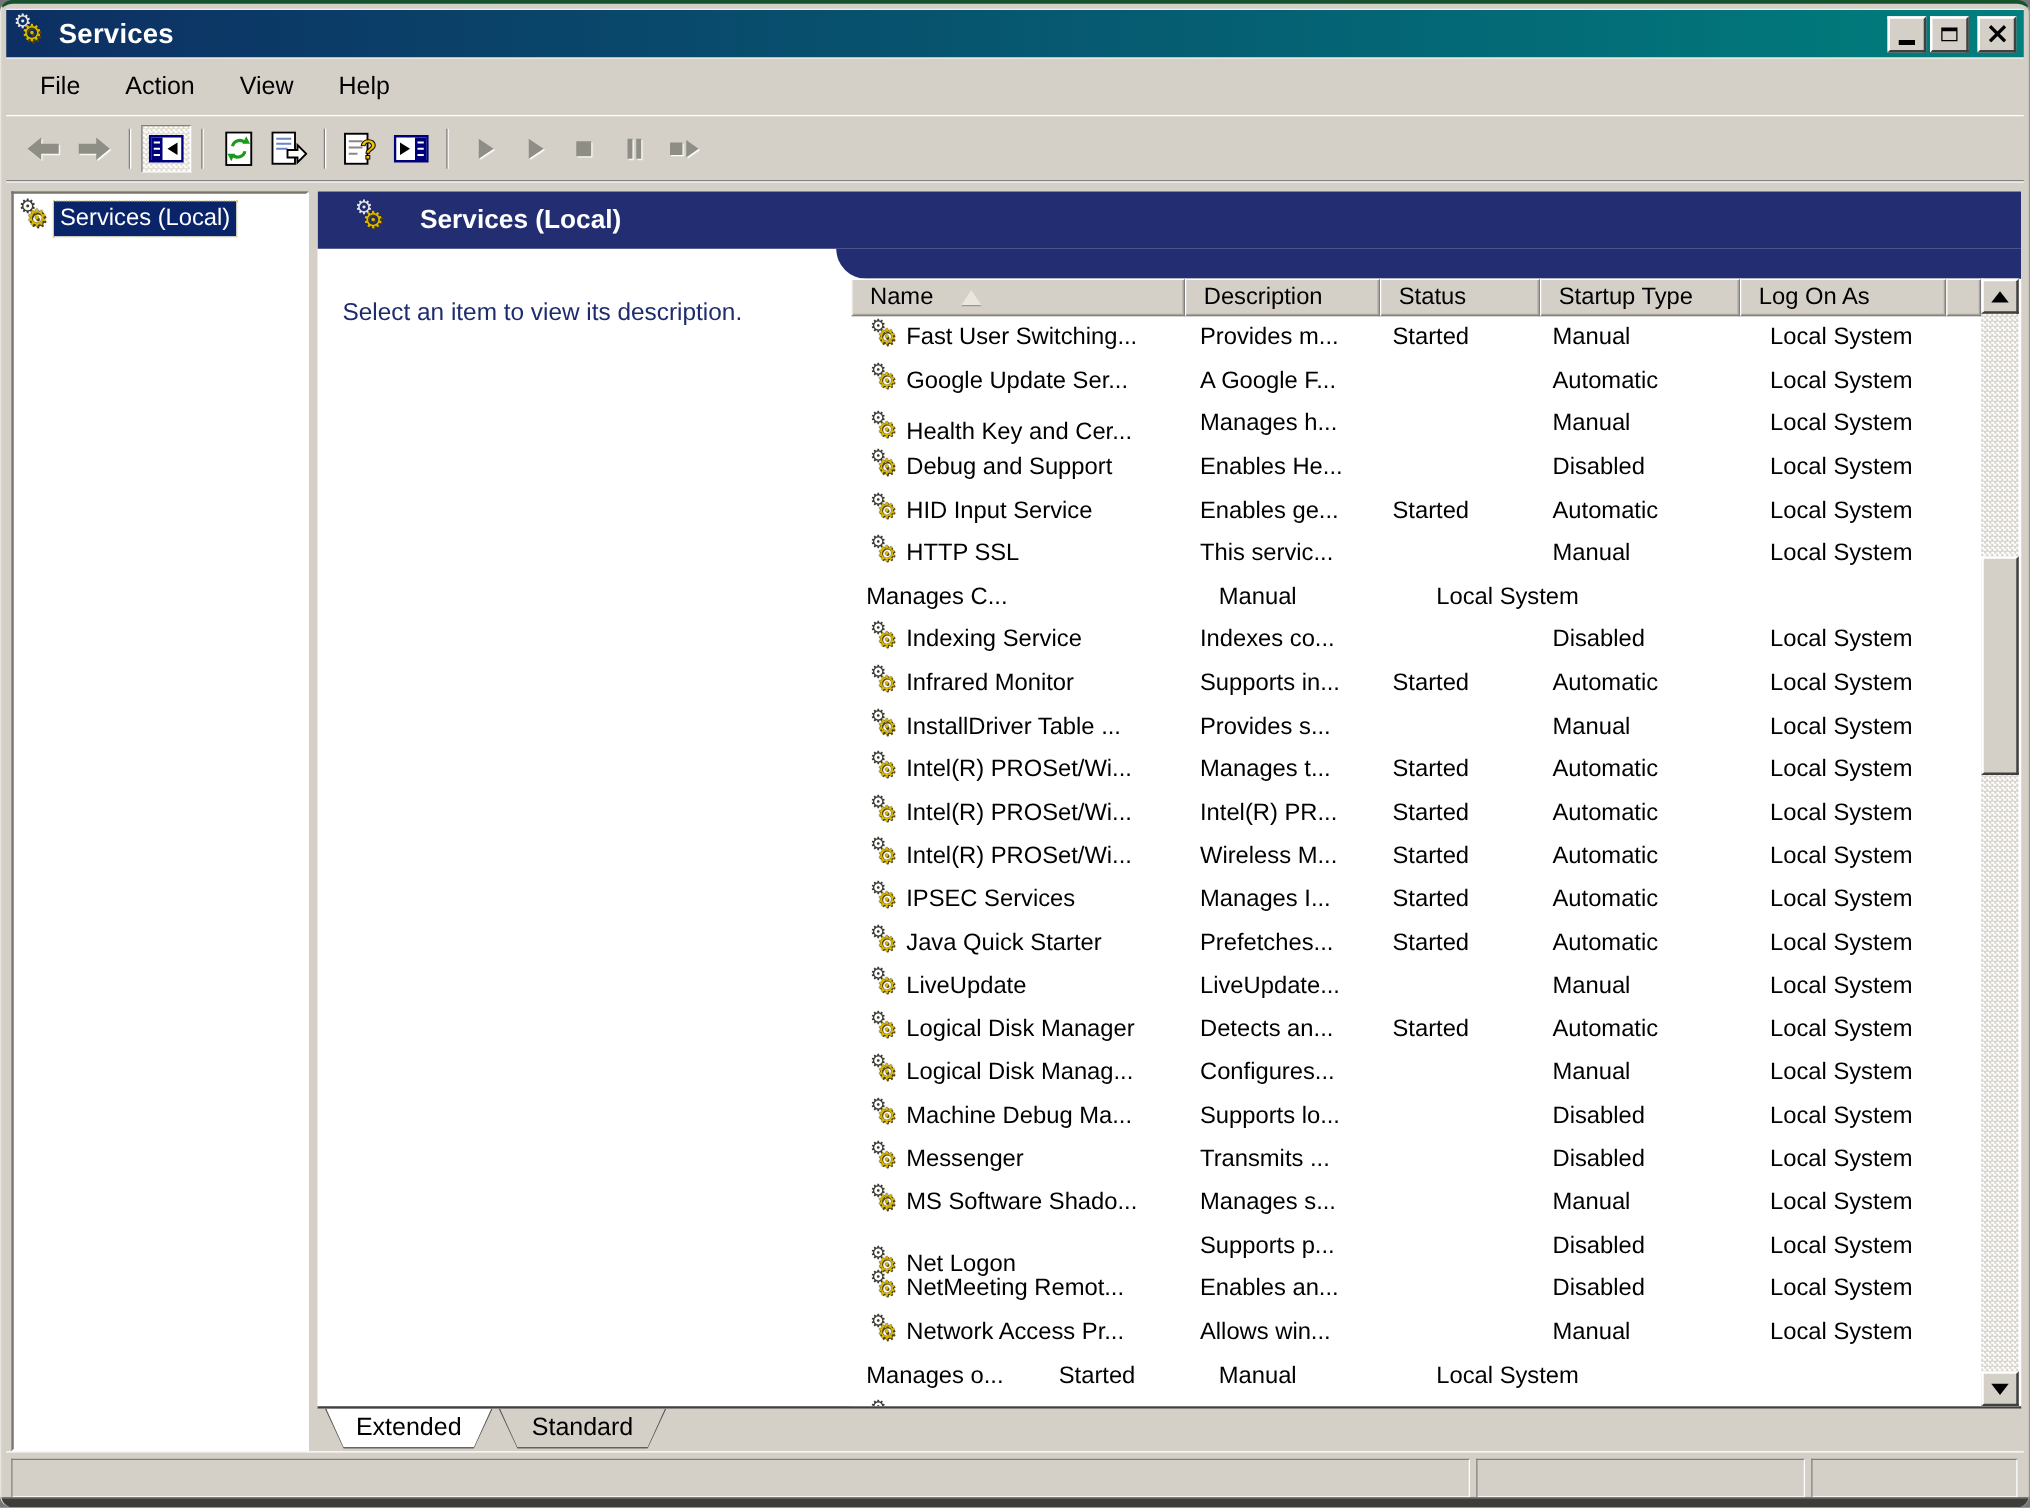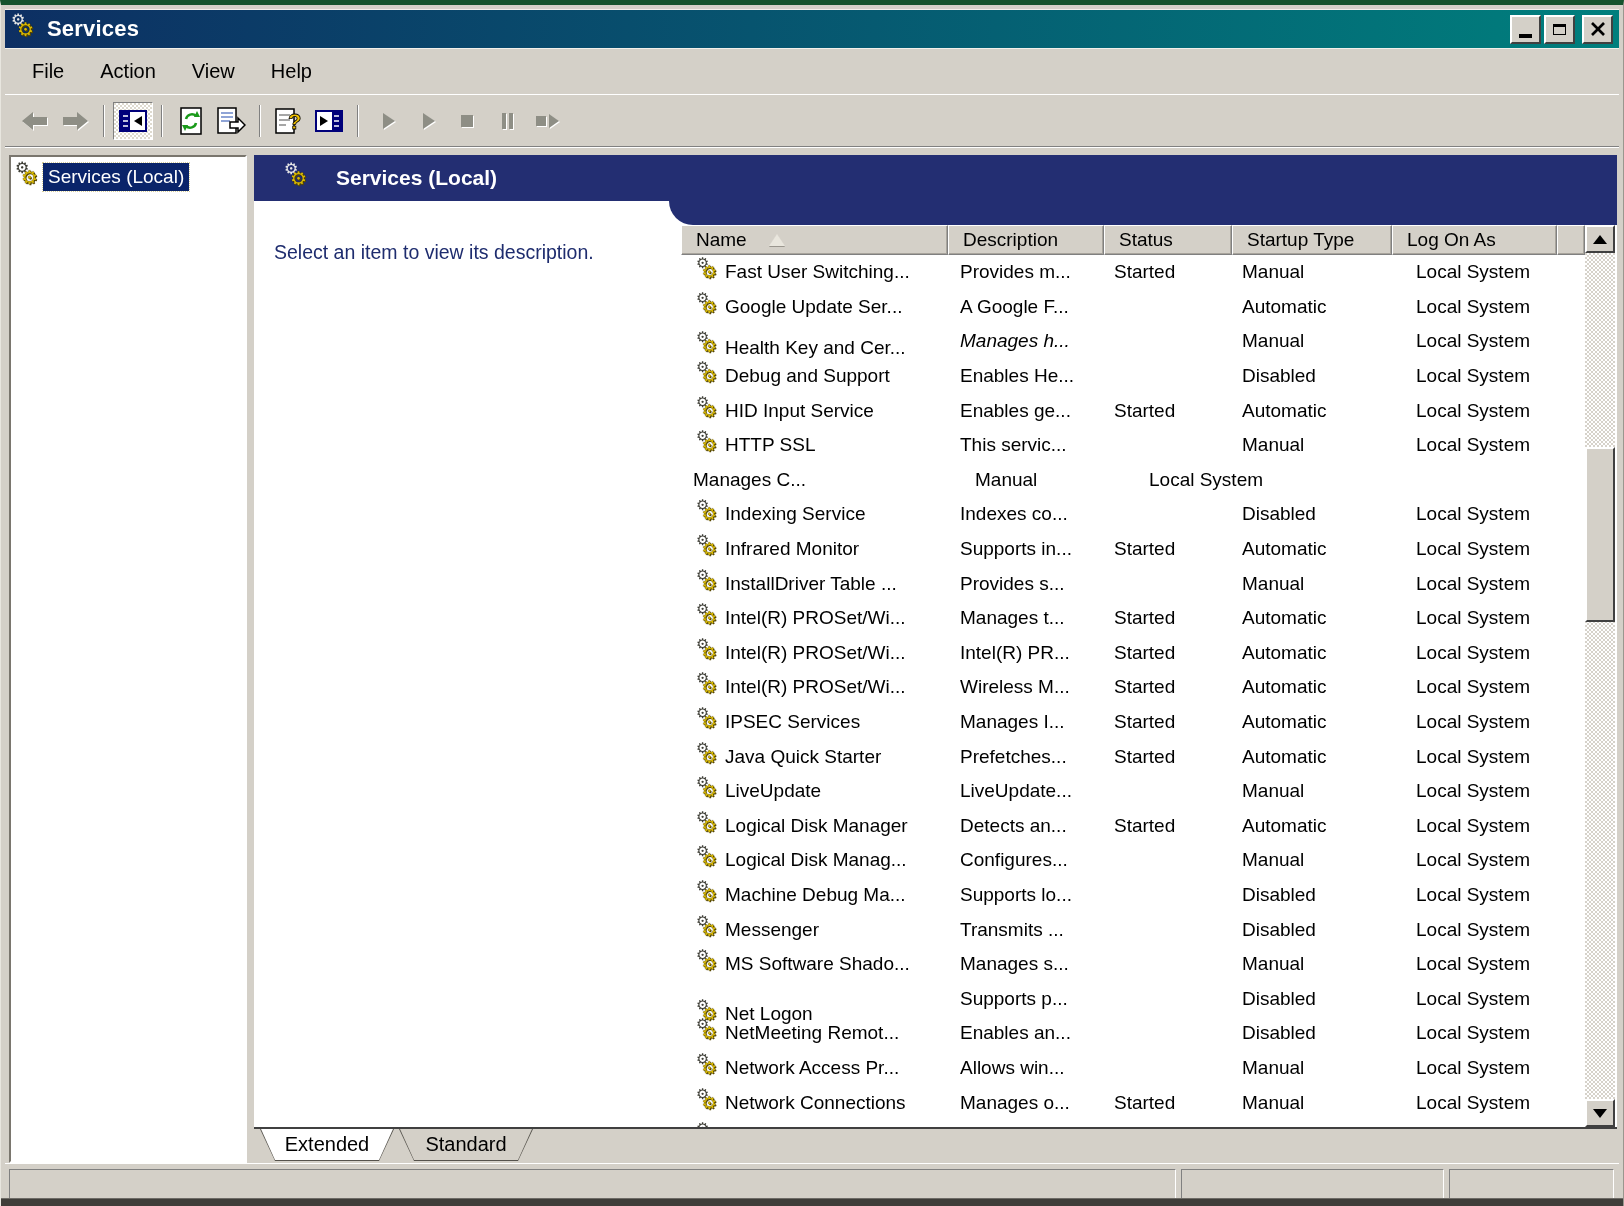--- a/index.html
+++ b/index.html
@@ -1,21 +1,22 @@
 <!DOCTYPE html>
 <html><head>
 <meta charset="utf-8">
 <style>
   html,body{margin:0;padding:0;background:#777;}
   *{box-sizing:border-box;}
   .window{
     position:relative;width:1624px;height:1206px;margin:0 auto;
     background:#d4d0c8;font-family:"Liberation Sans",sans-serif;
-    border-left:1px solid #e8e6df;border-top:5px solid #14532d;border-right:1px solid #9a968e;
+    border-left:1px solid #e8e6df;border-top:3px solid #14532d;border-right:1px solid #9a968e;
     overflow:hidden;
+    border-radius:10px;
   }
   
   .titlebar{position:absolute;left:4px;top:4px;right:4px;height:40px;
     background:linear-gradient(to right,#0d2f63,#007f7d);
     display:flex;align-items:center;padding:0 6px;
     border-top:1px solid #f2f0ea;border-bottom:1px solid #f2f0ea;}
   .title-text{color:#fff;font-size:22px;font-weight:bold;margin-left:10px;letter-spacing:.2px;}
   .caption-buttons{margin-left:auto;display:flex;align-items:center;gap:3px;}
   .cap-btn{width:31px;height:29px;background:#d4d0c8;border:2px solid;
     border-color:#ffffff #404040 #404040 #ffffff;display:flex;align-items:center;justify-content:center;cursor:default;}
@@ -297,21 +298,21 @@
               </div>
               <div class="cell log_on_as" style="width: 165px;">
                 <span>Local System</span>
               </div>
             </div>
             <div class="lrow">
               <div class="cell name" style="width: 267px; align-items: flex-end;">
   <span class="gear-icon"></span>
 <span>Health Key and Cer...</span>
               </div>
-              <div class="cell description" style="width: 156px; font-style: italic;">
+              <div class="cell description" style="width: 156px;">
                 <span>Manages h...</span>
               </div>
               <div class="cell status" style="width: 128px;">
                 <span></span>
               </div>
               <div class="cell startup_type" style="width: 160px;">
                 <span>Manual</span>
               </div>
               <div class="cell log_on_as" style="width: 165px;">
                 <span>Local System</span>
@@ -685,24 +686,20 @@
                 <span></span>
               </div>
               <div class="cell startup_type" style="width: 160px;">
                 <span>Manual</span>
               </div>
               <div class="cell log_on_as" style="width: 165px;">
                 <span>Local System</span>
               </div>
             </div>
             <div class="lrow">
-              <div class="cell name" style="width: 267px;">
-  <span class="gear-icon"></span>
-<span>Network Connections</span>
-              </div>
               <div class="cell description" style="width: 156px;">
                 <span>Manages o...</span>
               </div>
               <div class="cell status" style="width: 128px;">
                 <span>Started</span>
               </div>
               <div class="cell startup_type" style="width: 160px;">
                 <span>Manual</span>
               </div>
               <div class="cell log_on_as" style="width: 165px;">

